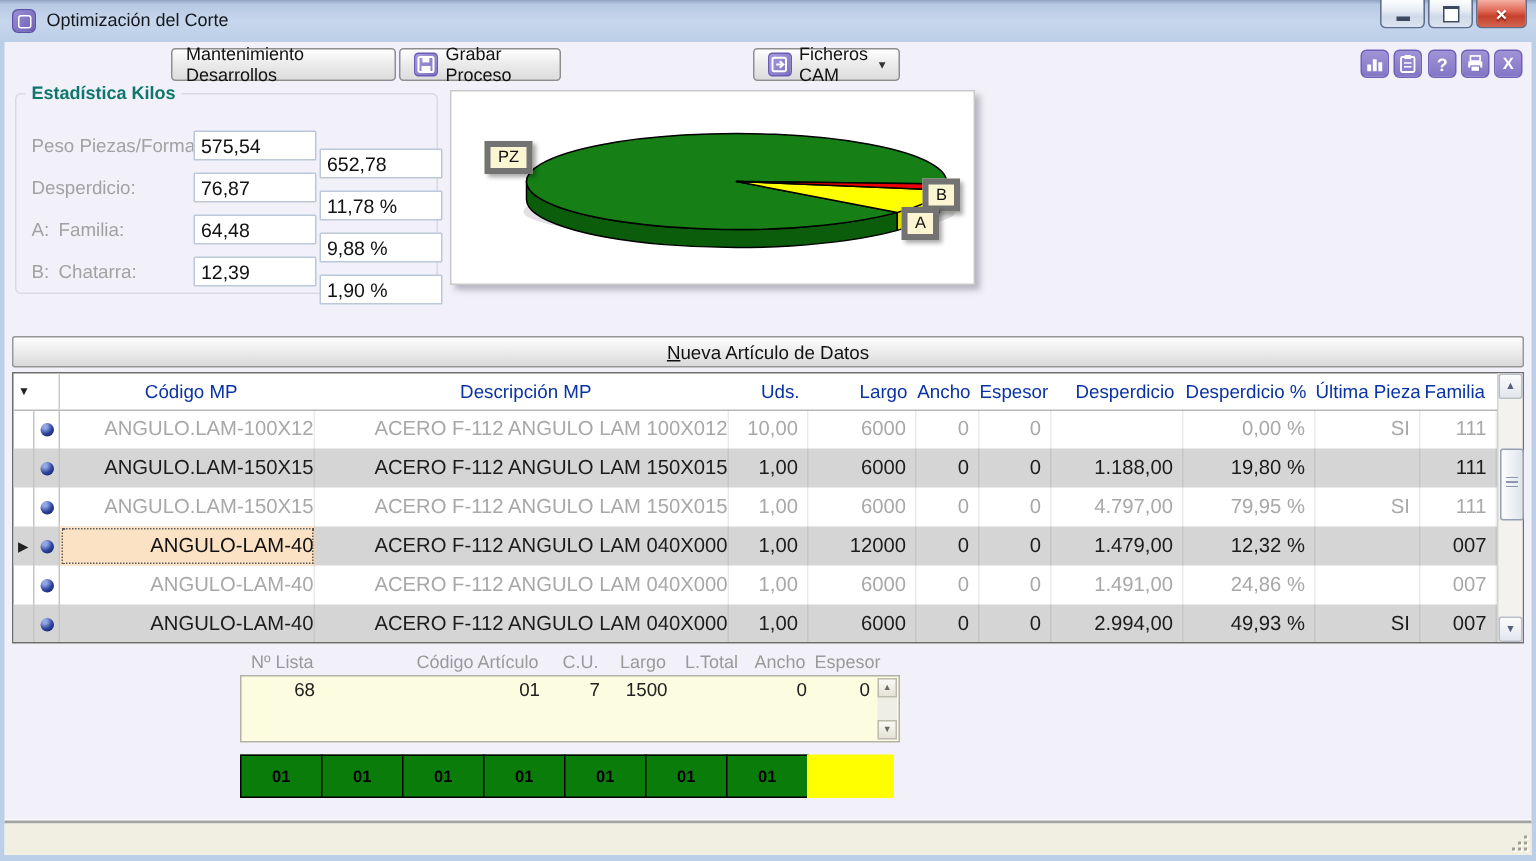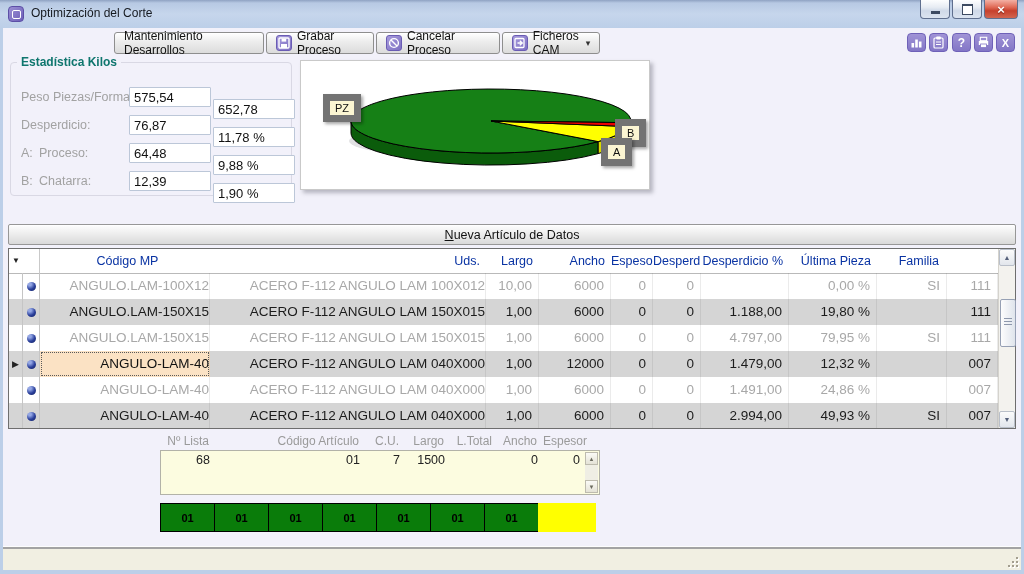--- a/index.html
+++ b/index.html
@@ -42,21 +42,21 @@
   .srow{position:absolute;left:0;height:20px;width:100%;}
   .srow .lbl{position:absolute;left:10px;top:0;width:108px;line-height:20px;font-size:12.5px;color:#a2a2a2;
     white-space:nowrap;overflow:hidden;display:flex;}
   .srow .lbl b{font-weight:normal;width:18px;flex:0 0 auto;}
   .srow input{position:absolute;top:0;height:18px;width:72px;border:1px solid #bcc7d8;border-radius:1px;
     background:#fff;font-family:"Liberation Sans",sans-serif;font-size:13px;color:#111;padding:0 4px;}
   .srow input.v1{left:118px;} .srow input.v2{left:202px;margin-top:12px;}
   
   .chartpanel{position:absolute;left:300px;top:60px;width:350px;height:130px;background:#fff;
     border:1px solid #c9c9c9;box-shadow:3px 3px 4px rgba(110,110,125,.45);box-sizing:border-box;}
-  .callout{position:absolute;background:#fbf5d2;border:7px solid #737373;font-size:11px;color:#111;
+  .callout{position:absolute;background:#fbf5d2;border:4px solid #737373;font-size:11px;color:#111;
     padding:1px 5px;box-shadow:2px 2px 3px rgba(0,0,0,.35);}
   
   .nueva{position:absolute;left:8px;top:224px;width:1008px;height:21px;box-sizing:border-box;
     border:1px solid #979797;border-radius:2px;background:linear-gradient(180deg,#fefefe,#ececec 50%,#d9d9d9);
     font-size:12.5px;color:#111;text-align:center;line-height:19px;cursor:default;box-shadow:0 1px 0 #fff inset;}
   
   .grid{position:absolute;left:8px;top:248px;width:1008px;height:181px;background:#fff;
     border:1px solid #6e6e6e;box-sizing:border-box;}
   .ghead,.trow{display:grid;grid-template-columns:14px 17px 170px 276px 53px 72px 42px 48px 88px 88px 70px 51px;}
   .ghead{height:24px;line-height:24px;border-bottom:1px solid #b9b9b9;}
@@ -141,29 +141,20 @@
   <div class="tbtn" style="left:266px;width:108px;">
     <span class="mini-ic">
       <svg width="14" height="14" viewBox="0 0 14 14">
           <rect x="2" y="2" width="10" height="10" rx="1" fill="none" stroke="#fff" stroke-width="1.4"></rect>
           <rect x="4.6" y="2.6" width="4.6" height="3" fill="#fff"></rect>
           <rect x="4" y="8" width="6" height="4" fill="#fff"></rect>
         </svg>
     </span>
     <span>Grabar Proceso</span>
   </div>
-  <div class="tbtn" style="left:376px;width:124px;">
-    <span class="mini-ic">
-      <svg width="14" height="14" viewBox="0 0 14 14">
-          <circle cx="7" cy="7" r="4.4" fill="none" stroke="#fff" stroke-width="1.4"></circle>
-          <line x1="4" y1="4" x2="10" y2="10" stroke="#fff" stroke-width="1.4"></line>
-        </svg>
-    </span>
-    <span>Cancelar Proceso</span>
-  </div>
   <div class="tbtn" style="left:502px;width:98px;">
     <span class="mini-ic">
       <svg width="14" height="14" viewBox="0 0 14 14">
           <rect x="2" y="2.5" width="9" height="9" rx="1" fill="none" stroke="#fff" stroke-width="1.3"></rect>
           <path d="M4.5 7 h4 M6.8 4.8 L9.3 7 6.8 9.2" fill="none" stroke="#fff" stroke-width="1.3"></path>
         </svg>
     </span>
     <span>Ficheros CAM</span>
     <span class="caret">▾</span>
   </div>
@@ -213,21 +204,21 @@
       <span class="lbl">
           <b style="width:0"></b>
           <span>Desperdicio:</span>
         </span>
       <input class="v1" value="76,87" style="">
       <input class="v2" value="11,78 %" style="">
     </div>
     <div class="srow" style="top:80px;">
       <span class="lbl">
           <b>A:</b>
-          <span>Proceso:</span>
+          <span>Familia:</span>
         </span>
       <input class="v1" value="64,48" style="">
       <input class="v2" value="9,88 %" style="">
     </div>
     <div class="srow" style="top:108px;">
       <span class="lbl">
           <b>B:</b>
           <span>Chatarra:</span>
         </span>
       <input class="v1" value="12,39" style="">
@@ -251,20 +242,21 @@
     <div class="callout" style="left:314px;top:58px;">B</div>
     <div class="callout" style="left:300px;top:77px;">A</div>
   </div>
 
   <button class="nueva"><u>N</u><span>ueva Artículo de Datos</span></button>
 
   <div class="grid">
     <div class="ghead">
       <div class="hfilter">▼</div>
       <div class="hcell l">Código MP</div>
+      <div class="hcell l">Descripción MP</div>
       <div class="hcell r">Uds.</div>
       <div class="hcell r">Largo</div>
       <div class="hcell r">Ancho</div>
       <div class="hcell r">Espesor</div>
       <div class="hcell r">Desperdicio</div>
       <div class="hcell r">Desperdicio %</div>
       <div class="hcell r">Última Pieza</div>
       <div class="hcell r" style="padding-right:8px;">Familia</div>
     </div>
     <div class="gbody">

